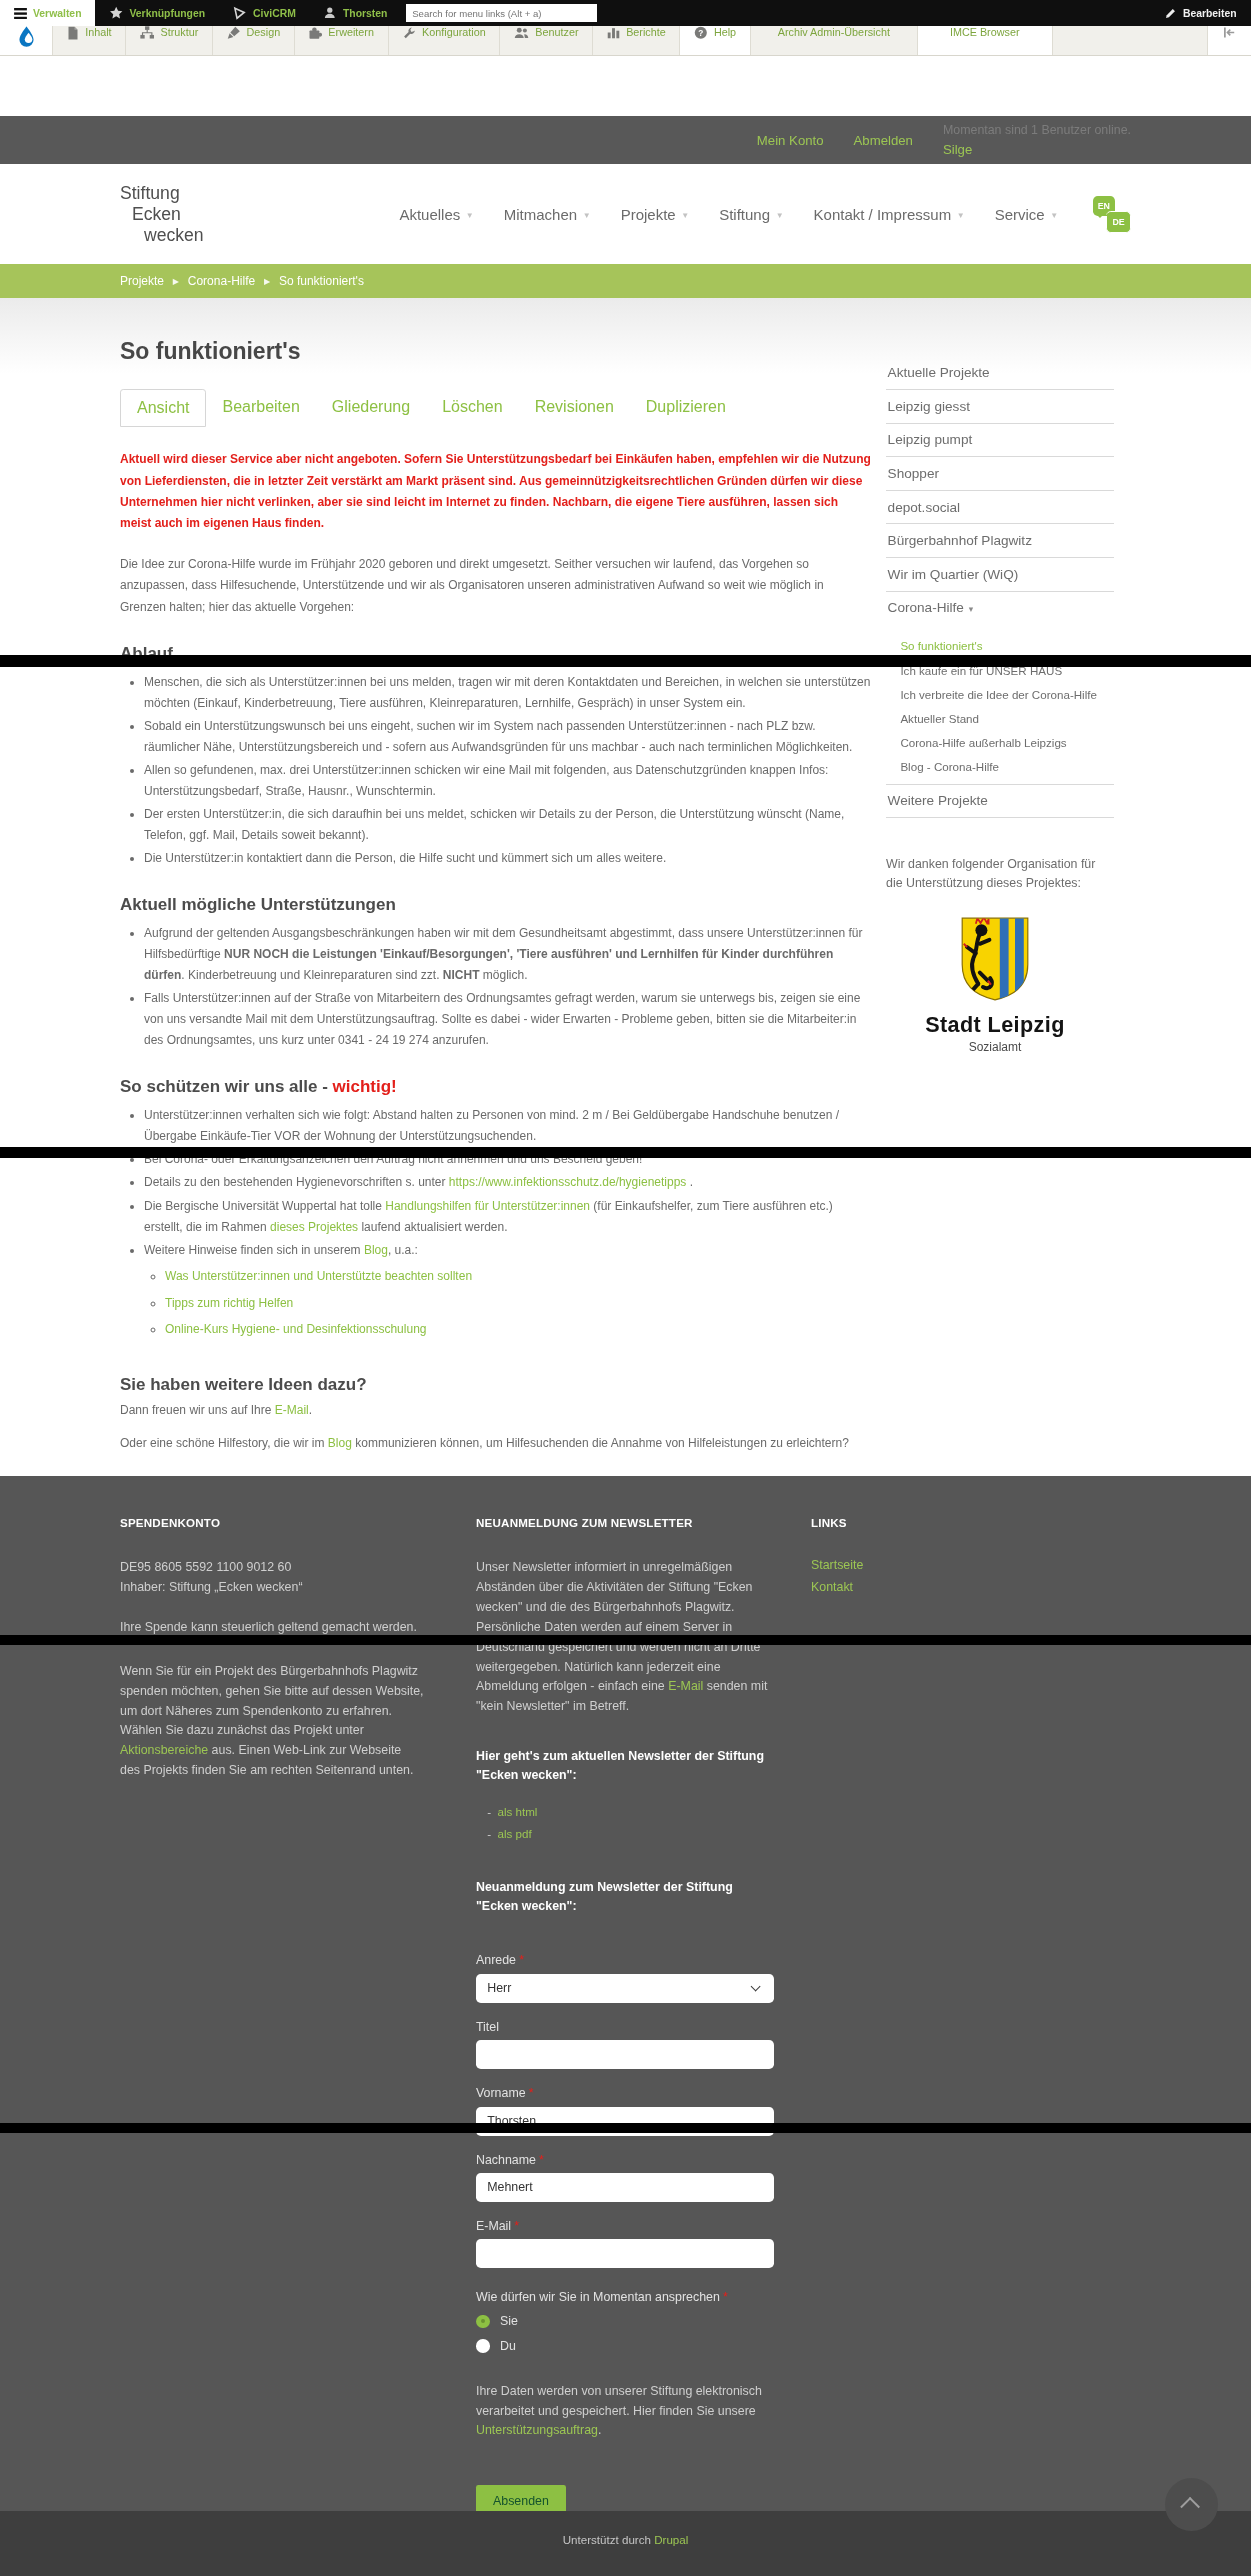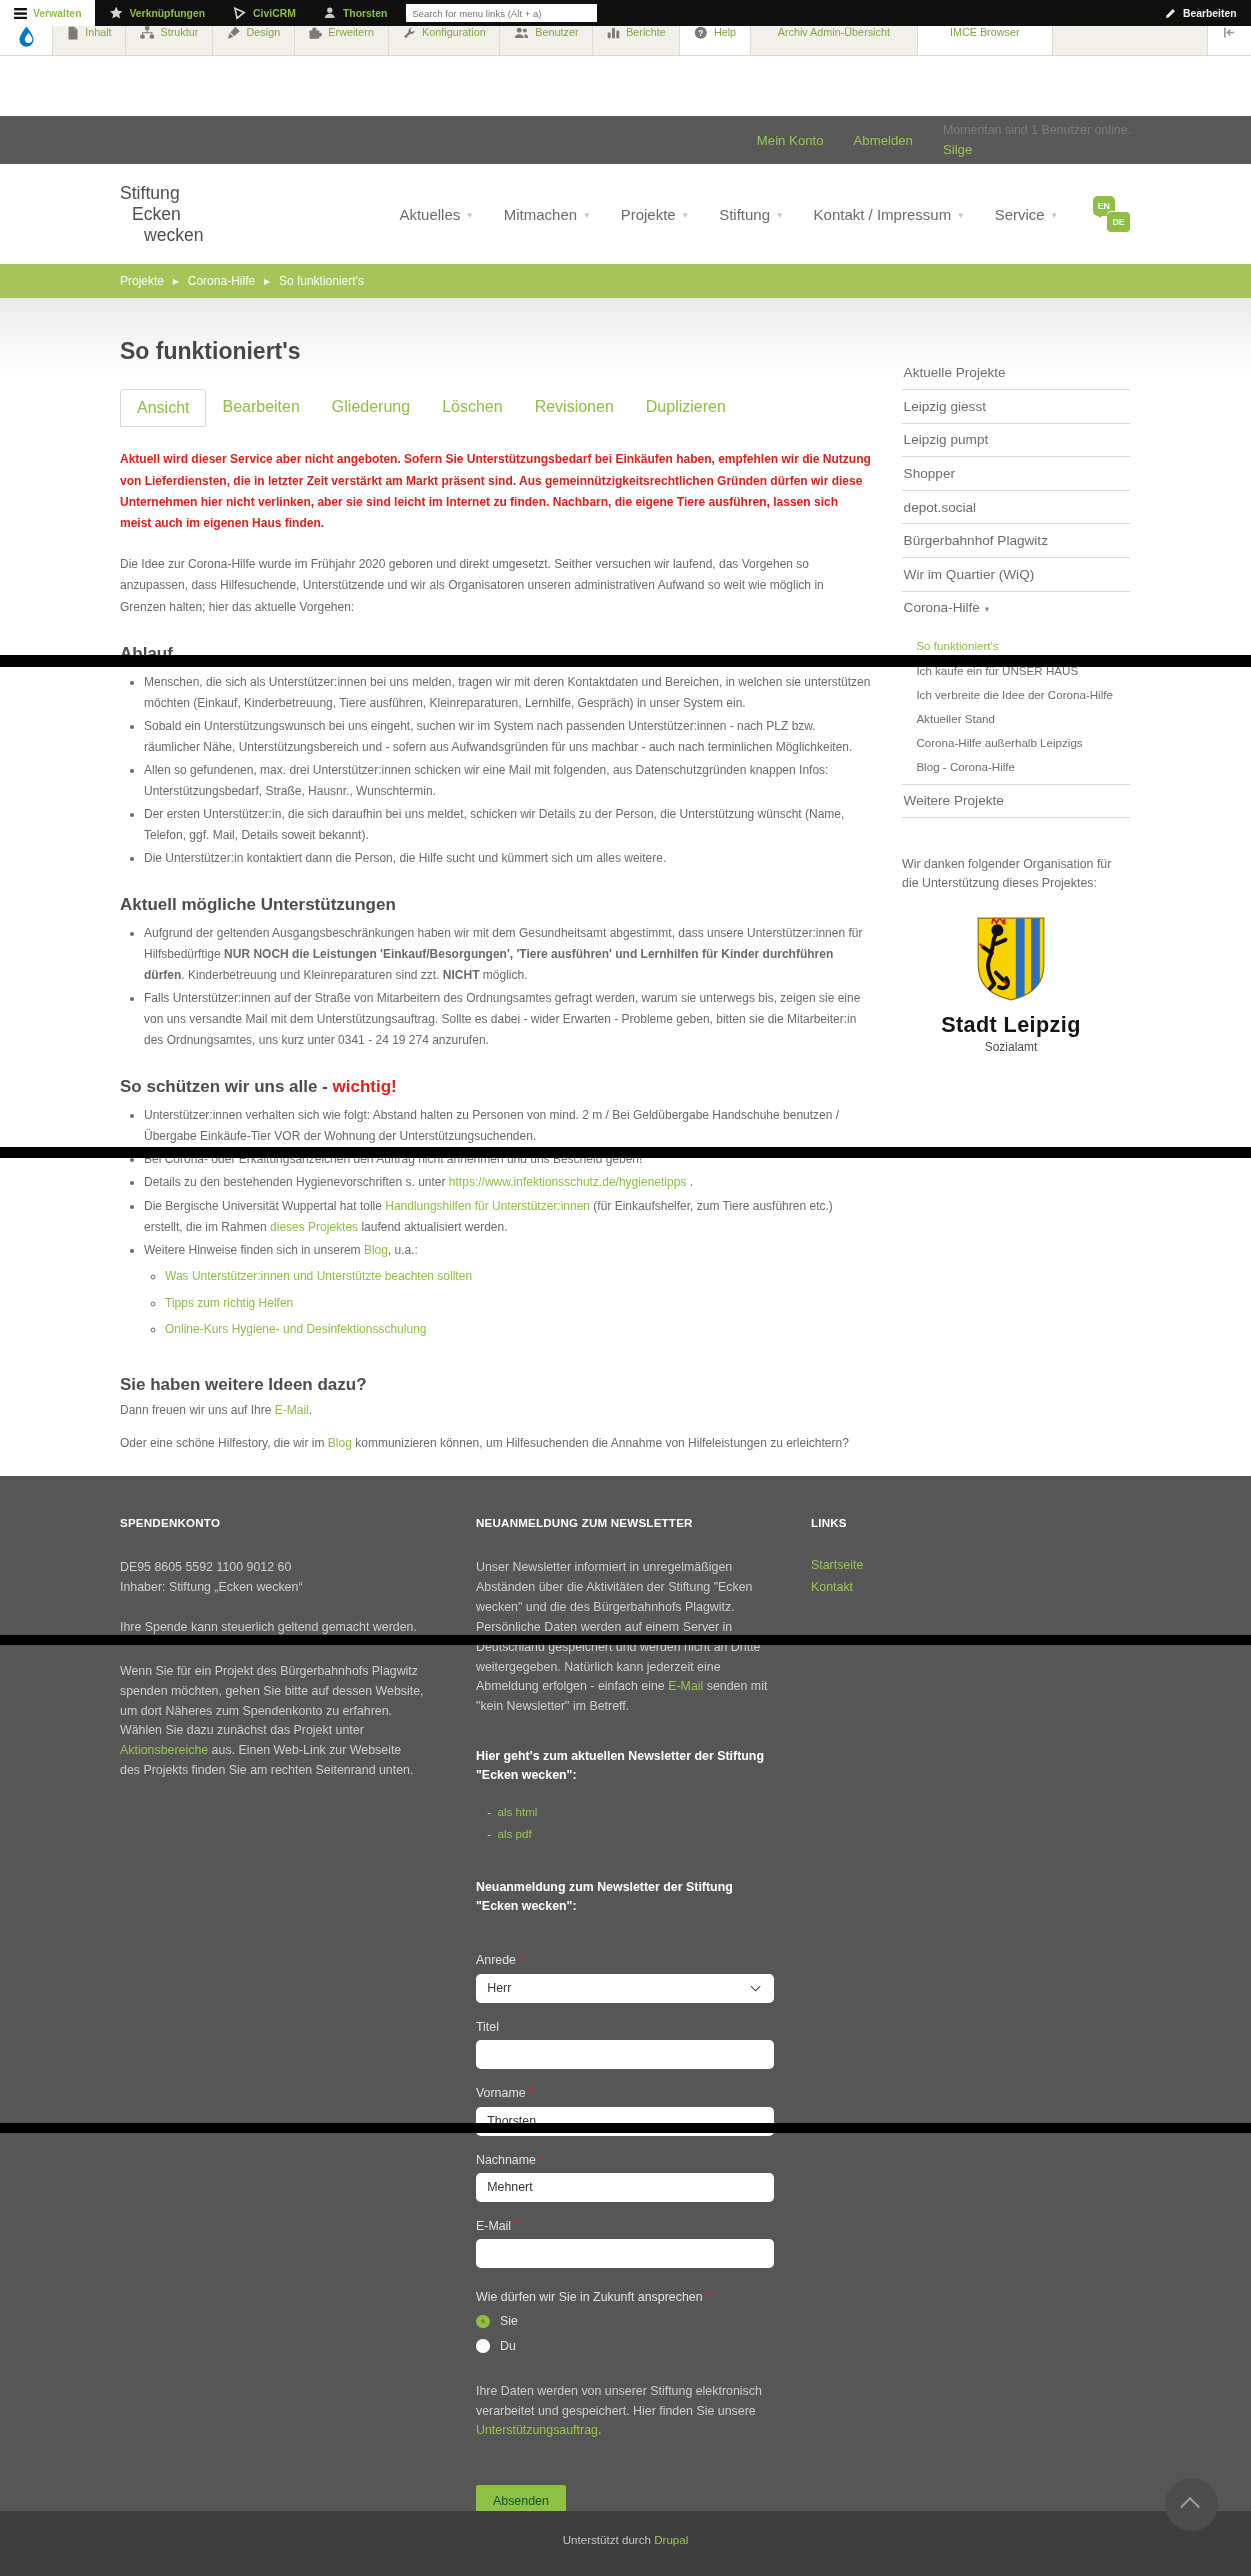--- a/index.html
+++ b/index.html
@@ -68,21 +68,21 @@
   h2.sec { margin:26px 0 4.8px; font-size:17px; color:#4c4c4c; font-weight:700; }
   ul.bullets { margin:8px 0 0; padding-left:24px; color:#6a6a6a; font-size:12px; line-height:1.74; }
   ul.bullets > li { margin-bottom:2.4px; }
   ul.sub { list-style:circle; padding-left:21px; margin:4.8px 0 1.6px; }
   ul.sub li { margin:5.6px 0; }
   .glink { color:#8dc043; text-decoration:none; cursor:pointer; }
   .accent-red { color:#e3201b; }
   b { font-weight:700; }
 
   
-  .sidebar { width:228px; margin-left:30px; padding-top:58px; }
+  .sidebar { width:228px; margin-left:14px; padding-top:58px; }
   .side-item { display:block; padding:8.8px 1.6px; border-bottom:0.8px solid #d9d9d9; color:#6d6d6d; font-size:13.6px; text-decoration:none; cursor:pointer; }
   .side-caret { font-size:8.8px; color:#8a8a8a; margin-left:4.8px; }
   .side-sub { padding:9.6px 0 4.8px 14.4px; }
   .side-sub a { display:block; padding:5.6px 0; font-size:11.6px; color:#6d6d6d; text-decoration:none; cursor:pointer; }
   .side-sub a.active { color:#8dc043; }
   .thanks { margin-top:37px; font-size:12.4px; color:#6d6d6d; line-height:1.55; width:218px; }
   .org { margin-top:21px; width:218px; text-align:center; }
   .org-name { font-size:21.6px; font-weight:700; color:#141414; margin-top:6.4px; letter-spacing:0.4px; }
   .org-dept { font-size:12px; color:#4a4a4a; margin-top:1.6px; }
 
@@ -475,21 +475,21 @@
 
           <div class="flabel"><span>Vorname</span><span class="req">*</span></div>
           <input class="finput" value="Thorsten" style="">
 
           <div class="flabel"><span>Nachname</span><span class="req">*</span></div>
           <input class="finput" value="Mehnert" style="">
 
           <div class="flabel"><span>E-Mail</span><span class="req">*</span></div>
           <input class="finput" style="">
 
-          <div class="flabel" style="margin-top:21.6px;"><span>Wie dürfen wir Sie in Zukunft ansprechen</span><span class="req">*</span></div>
+          <div class="flabel" style="margin-top:21.6px;"><span>Wie dürfen wir Sie in Momentan ansprechen</span><span class="req">*</span></div>
           <div class="radio-row">
             <span class="radio sel"></span>
             <span>Sie</span>
           </div>
           <div class="radio-row">
             <span class="radio unsel"></span>
             <span>Du</span>
           </div>
 
           <p class="ftext privacy">Ihre Daten werden von unserer Stiftung elektronisch verarbeitet und gespeichert. Hier finden Sie unsere <a class="flink">Unterstützungsauftrag</a>.</p>

